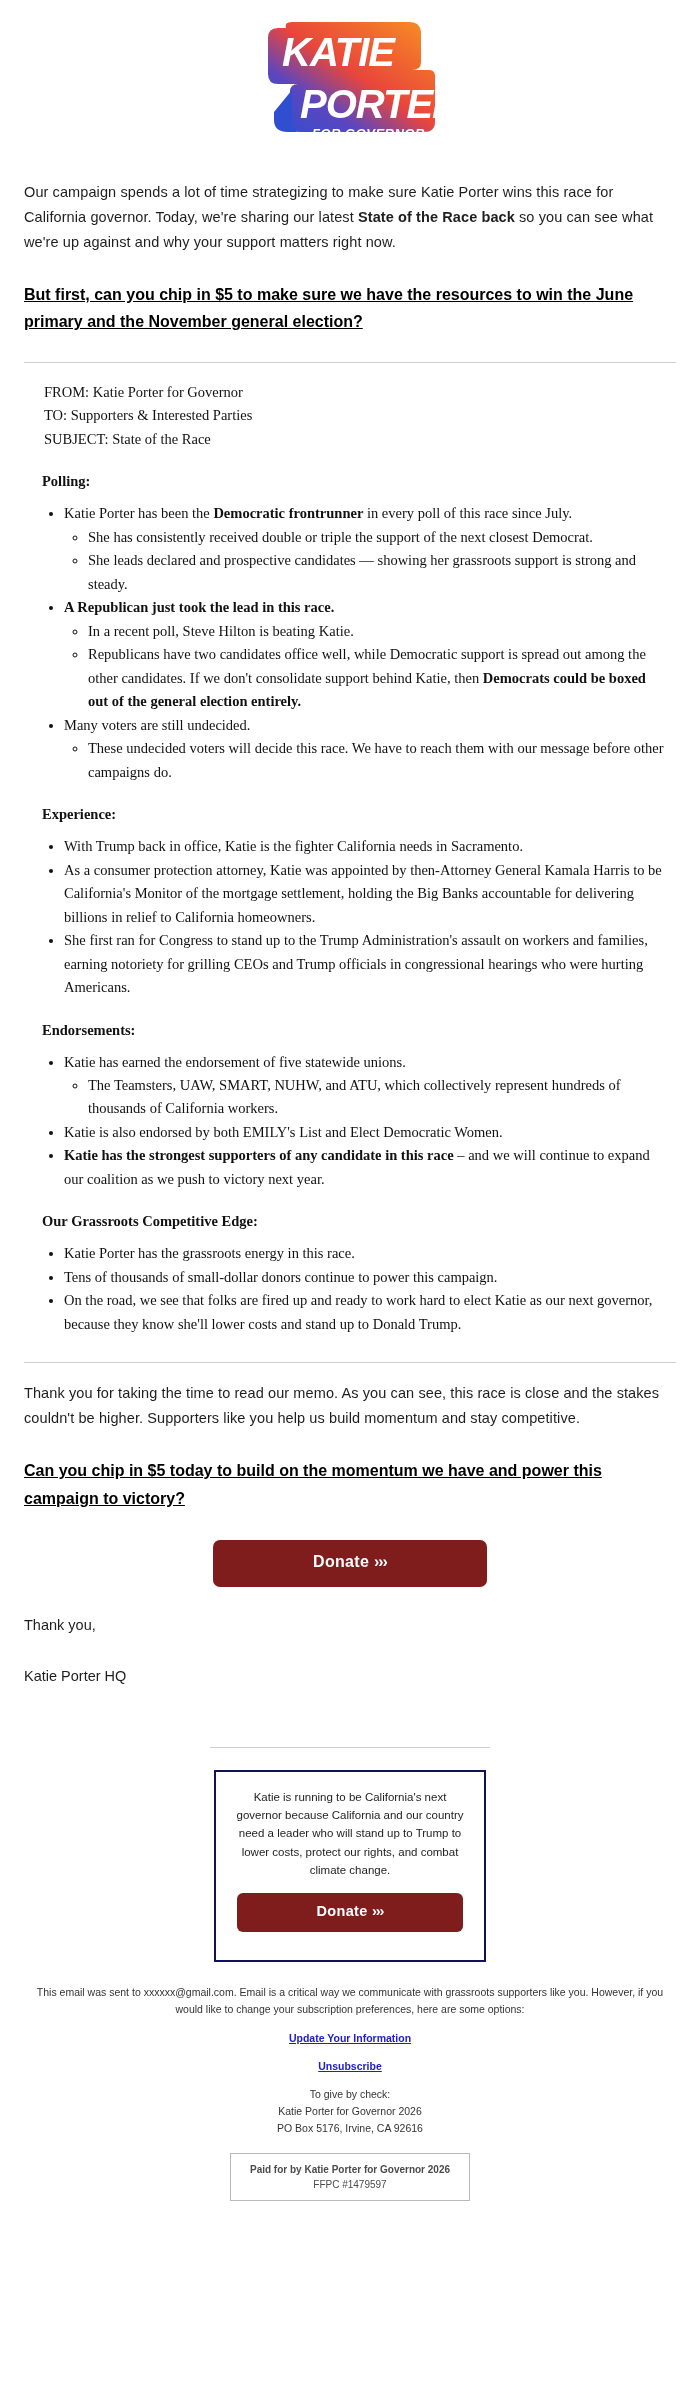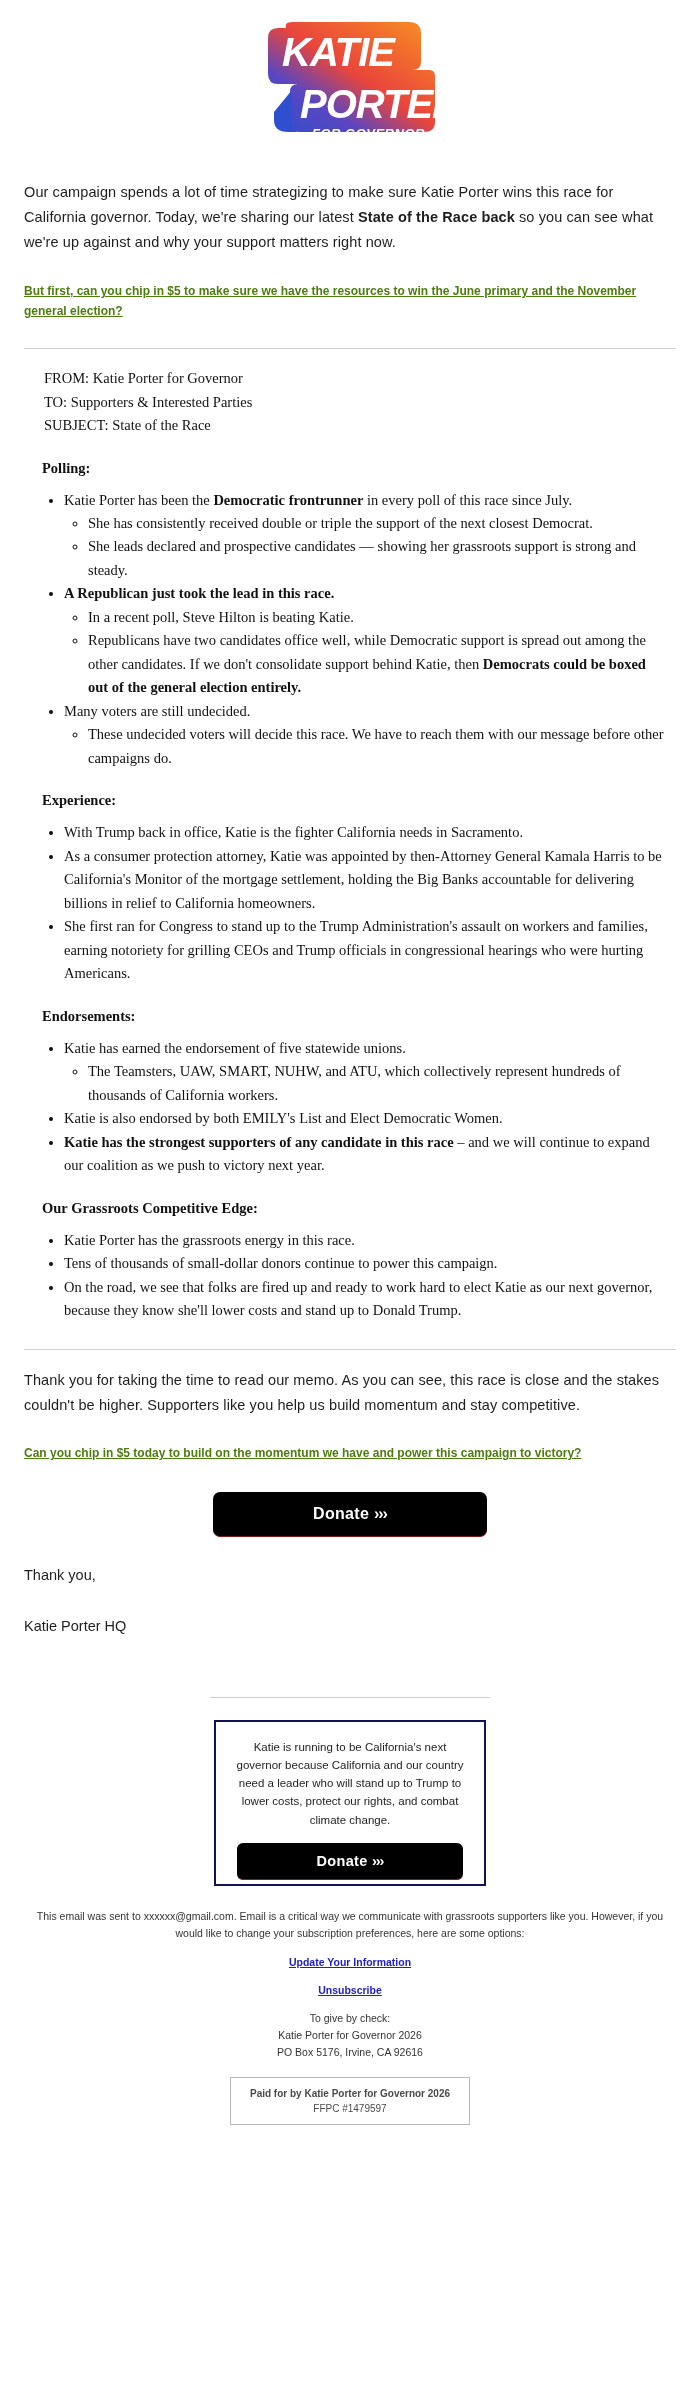--- a/index.html
+++ b/index.html
@@ -42,24 +42,24 @@
     line-height: 1.72;
     color: #1e1e1e;
     margin: 18px 0 0 0;
     letter-spacing: 0.1px;
   }
   p.intro b, p.closing b { font-weight: bold; }
 
   a.chip-link {
     display: block;
     font-family: "Liberation Sans", sans-serif;
-    font-size: 12px;
+    font-size: 16px;
     line-height: 1.72;
     font-weight: bold;
-    color: #4d7c0f;
+    color: #000000;
     text-decoration: underline;
     margin: 26px 0 0 0;
   }
 
   hr.rule {
     border: none;
     border-top: 1px solid #cfcfcf;
     margin: 26px 0 0 0;
   }
 
@@ -99,29 +99,29 @@
   .memo li > ul { margin-top: 0; }
   .memo b { font-weight: bold; }
 
   
   .btn-row { text-align: center; margin: 28px 0 0 0; }
   .donate-btn {
     display: inline-block;
     position: relative;
     width: 274px;
     padding: 13px 0 13px 0;
-    background: #000000;
+    background: #7f1d1d;
     color: #ffffff;
     font-family: "Liberation Sans", sans-serif;
     font-size: 16px;
     font-weight: bold;
     text-align: center;
     text-decoration: none;
     border-radius: 7px;
-    border-bottom: 1px solid #7f1d1d;
+    border-bottom: 3px solid #7f1d1d;
     letter-spacing: 0.3px;
     cursor: pointer;
   }
   .donate-btn .chev { letter-spacing: -1px; }
 
   
   p.signoff {
     font-family: "Liberation Sans", sans-serif;
     font-size: 14.5px;
     line-height: 1.72;
@@ -137,21 +137,21 @@
   hr.footer-rule {
     border: none;
     border-top: 1px solid #cfcfcf;
     width: 280px;
     margin: 0 auto 22px auto;
   }
   .closing-box {
     border: 2px solid #101355;
     width: 272px;
     margin: 0 auto;
-    padding: 16px 14px 4px 14px;
+    padding: 16px 14px 28px 14px;
     text-align: center;
   }
   .closing-box p {
     font-family: "Liberation Sans", sans-serif;
     font-size: 11.5px;
     line-height: 1.58;
     color: #1e1e1e;
     margin: 0 0 14px 0;
   }
   .closing-box .donate-btn {

